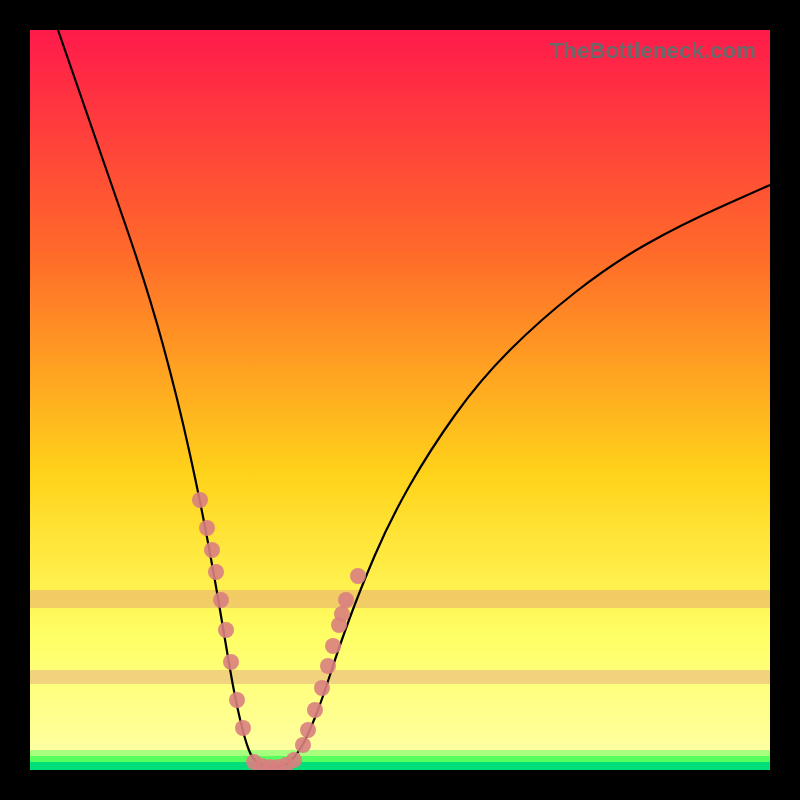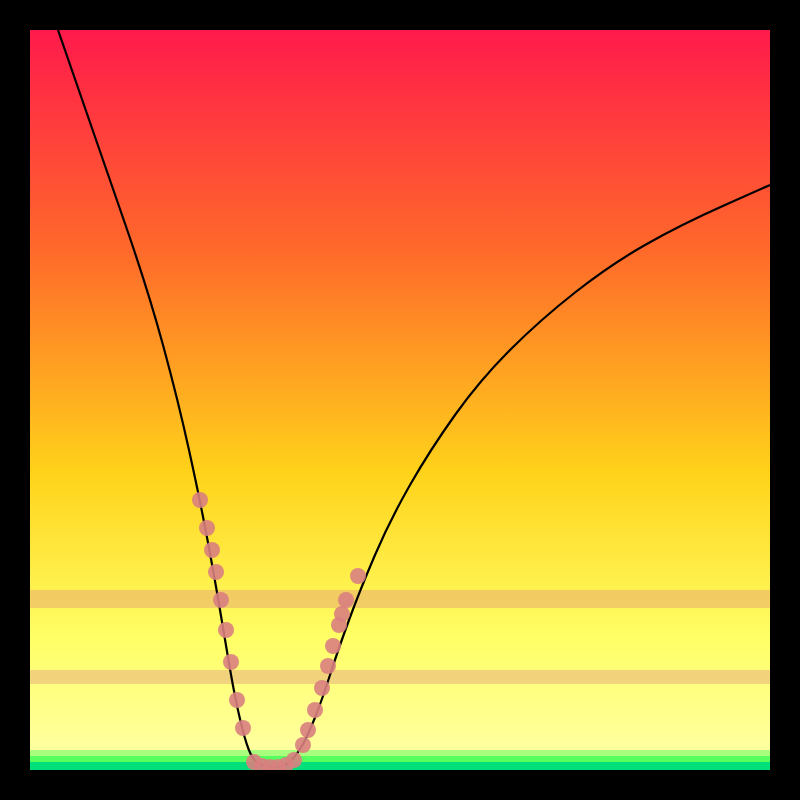--- a/index.html
+++ b/index.html
@@ -31,20 +31,21 @@
     z-index: 10;
   }
   svg {
     display: block;
   }
 </style>
 </head>
 <body>
 
 <div class="frame">
+  <div class="watermark">TheBottleneck.com</div>
   <svg id="chart-svg" width="740" height="740" viewBox="0 0 740 740">
     <defs>
       <linearGradient id="bg-grad" x1="0" y1="0" x2="0" y2="1">
         <stop id="g0" offset="0%" stop-color="#ff1a4b"></stop>
         <stop id="g1" offset="30%" stop-color="#ff6a2a"></stop>
         <stop id="g2" offset="60%" stop-color="#ffd31a"></stop>
         <stop id="g3" offset="82%" stop-color="#ffff66"></stop>
         <stop id="g4" offset="100%" stop-color="#ffffaa"></stop>
       </linearGradient>
     </defs>

